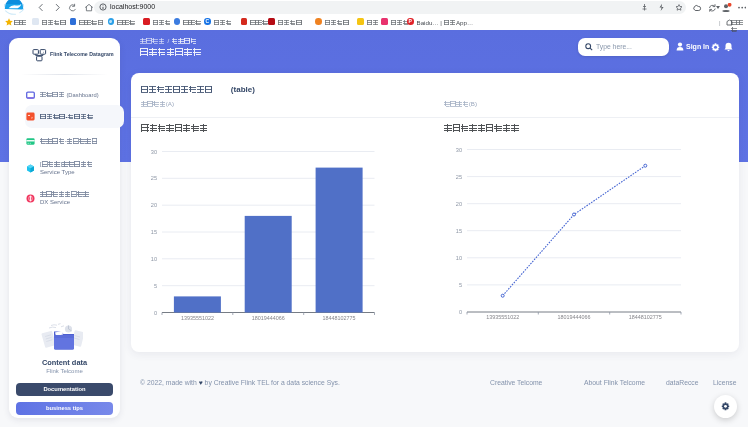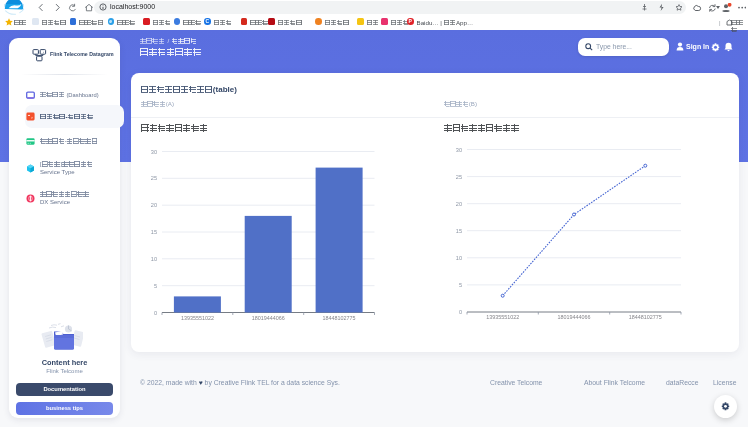--- a/index.html
+++ b/index.html
@@ -165,21 +165,21 @@
 <g stroke="#cdd3df" stroke-width="0.7" fill="none">
         <path d="M20 3.5 Q23 2.2 26 3.2 M18 6 Q21.5 4.4 25 5.6 M27 2.4 29.5 1.6 M30 4.8 33 3.8"></path>
       </g>
 <circle cx="37.5" cy="7" r="3.6" fill="#dde1ea"></circle>
       <path d="M37.5 3.4 V7 L40.5 8.8" stroke="#b9c0cf" stroke-width="0.8" fill="none"></path>
 <path d="M23 9.5 H30 L32.5 12 H43 V26 a1.6 1.6 0 0 1 -1.6 1.6 H24.6 a1.6 1.6 0 0 1 -1.6 -1.6 Z" fill="#4d5fd0"></path>
 <path d="M24 10.5 31 8.8 32 12.4 25 14.1Z" fill="#fdfdfe"></path>
 <path d="M23 13 H43 V26 a1.6 1.6 0 0 1 -1.6 1.6 H24.6 a1.6 1.6 0 0 1 -1.6 -1.6 Z" fill="#6274e0"></path>
 <path d="M23 13 H43 V16 H23Z" fill="#5a6cd9"></path>
 </svg>
-    <div class="abs" style="left:0;top:320px;width:111px;text-align:center;font-size:7.4px;font-weight:bold;color:#344767">Content here</div>
+    <div class="abs" style="left:0;top:320px;width:111px;text-align:center;font-size:7.4px;font-weight:bold;color:#344767">Content data</div>
     <div class="abs" style="left:0;top:330px;width:111px;text-align:center;font-size:6px;color:#8392ab">Flink Telcome</div>
     <div class="btn" style="top:345px;background:#3a4a6b">Documentation</div>
     <div class="btn" style="top:364px;background:linear-gradient(100deg,#5e72e4,#7889ea)">business tips</div>
   </div>
 <div class="abs" style="left:140px;top:37px;font-size:6.2px;color:rgba(255,255,255,.75)"><i class="z b"></i><i class="z a"></i><i class="z c"></i><i class="z b"></i> <span style="margin:0 1px">/</span> <span style="color:#fff"><i class="z c"></i><i class="z b"></i><i class="z a"></i><i class="z c"></i></span></div>
 <div class="abs" style="left:140px;top:47px;font-size:8.8px;font-weight:bold;color:#fff"><i class="z a"></i><i class="z b"></i><i class="z c"></i><i class="z b"></i><i class="z a"></i><i class="z b"></i><i class="z c"></i></div>
 <div class="abs" style="left:578px;top:38px;width:91px;height:18px;background:#fff;border-radius:7px;box-shadow:0 1px 3px rgba(0,0,0,.12)">
 <svg class="abs" style="left:7px;top:5px" width="8" height="8" viewBox="0 0 8 8" fill="none" stroke="#344767" stroke-width="1.1">
       <circle cx="3.2" cy="3.2" r="2.4"></circle>
       <path d="M5.1 5.1 7.2 7.2"></path>
@@ -193,21 +193,21 @@
 <div class="abs" style="left:686px;top:43px;font-size:7px;font-weight:bold;color:#fff">Sign In</div>
 <svg class="abs" style="left:711px;top:42.5px" width="9" height="9" viewBox="0 0 10 10" fill="#fff">
     <path d="M5 0.4 6 .6 6.3 1.9 7.7 1.5 8.5 2.3 7.9 3.7 9.2 4.2 9.2 5.4 7.9 6 8.5 7.3 7.7 8.2 6.3 7.7 6 9.2 4 9.2 3.7 7.7 2.3 8.2 1.5 7.3 2.1 6 0.8 5.4 0.8 4.2 2.1 3.7 1.5 2.3 2.3 1.5 3.7 1.9 4 .6Z"></path>
     <circle cx="5" cy="4.8" r="1.7" fill="#5e72e4"></circle>
   </svg>
 <svg class="abs" style="left:724px;top:42px" width="9" height="10" viewBox="0 0 9 10" fill="#fff">
     <path d="M4.5 0.8 a3 3 0 0 1 3 3 V6 l1 1.4 H0.5 L1.5 6 V3.8 a3 3 0 0 1 3-3Z"></path>
     <path d="M3.4 8.1 a1.1 1.1 0 0 0 2.2 0Z"></path>
   </svg>
 <div id="card">
-    <div class="abs" style="left:10px;top:12px;font-size:8px;font-weight:bold;color:#344767"><i class="z a"></i><i class="z b"></i><i class="z c"></i><i class="z b"></i><i class="z a"></i><i class="z b"></i><i class="z c"></i><i class="z b"></i><i class="z a"></i><span style="margin-left:0">(table)</span></div>
+    <div class="abs" style="left:10px;top:12px;font-size:8px;font-weight:bold;color:#344767"><i class="z a"></i><i class="z b"></i><i class="z c"></i><i class="z b"></i><i class="z a"></i><i class="z b"></i><i class="z c"></i><i class="z b"></i><i class="z a"></i><span style="margin-left:18px">(table)</span></div>
     <div class="abs" style="left:10px;top:27px;font-size:6.2px;color:#9aa7bd"><i class="z b"></i><i class="z a"></i><i class="z c"></i><i class="z b"></i>(A)</div>
     <div class="abs" style="left:313px;top:27px;font-size:6.2px;color:#9aa7bd"><i class="z c"></i><i class="z a"></i><i class="z b"></i><i class="z c"></i>(B)</div>
     <div class="abs" style="left:0;top:44px;width:608px;height:1px;background:#eef0f4"></div>
     <div class="abs" style="left:10px;top:50px;font-size:8.4px;font-weight:bold;color:#3c4043"><i class="z a"></i><i class="z b"></i><i class="z c"></i><i class="z b"></i><i class="z a"></i><i class="z b"></i><i class="z c"></i><i class="z b"></i></div>
     <div class="abs" style="left:313px;top:50px;font-size:8.4px;font-weight:bold;color:#3c4043"><i class="z b"></i><i class="z a"></i><i class="z c"></i><i class="z b"></i><i class="z b"></i><i class="z a"></i><i class="z c"></i><i class="z b"></i><i class="z b"></i></div>
   </div>
 <svg class="abs" style="left:0;top:0" width="748" height="427" viewBox="0 0 748 427" font-family="Liberation Sans,sans-serif">
     <text x="157" y="314.5" font-size="5.6" fill="#8d96a5" text-anchor="end">0</text>
     <line x1="162" y1="285.7" x2="374.5" y2="285.7" stroke="#e9ecf2" stroke-width="1"></line>
     <text x="157" y="287.7" font-size="5.6" fill="#8d96a5" text-anchor="end">5</text>

